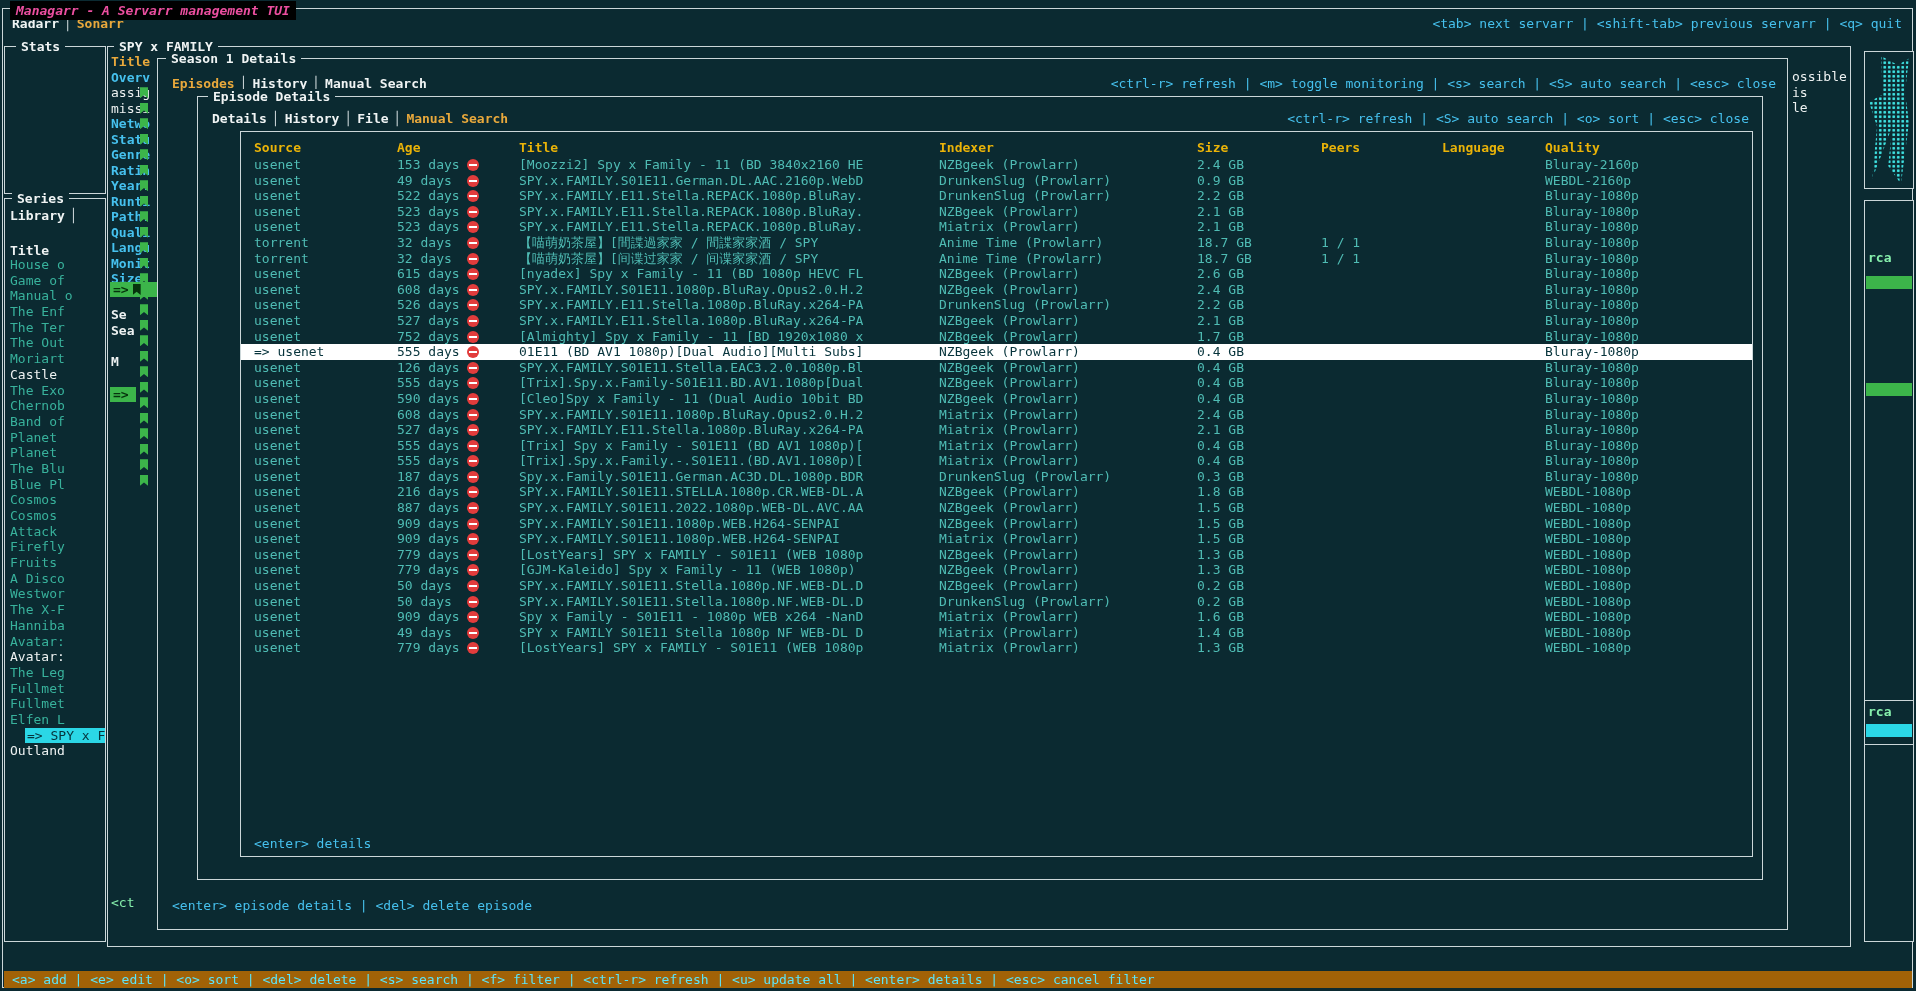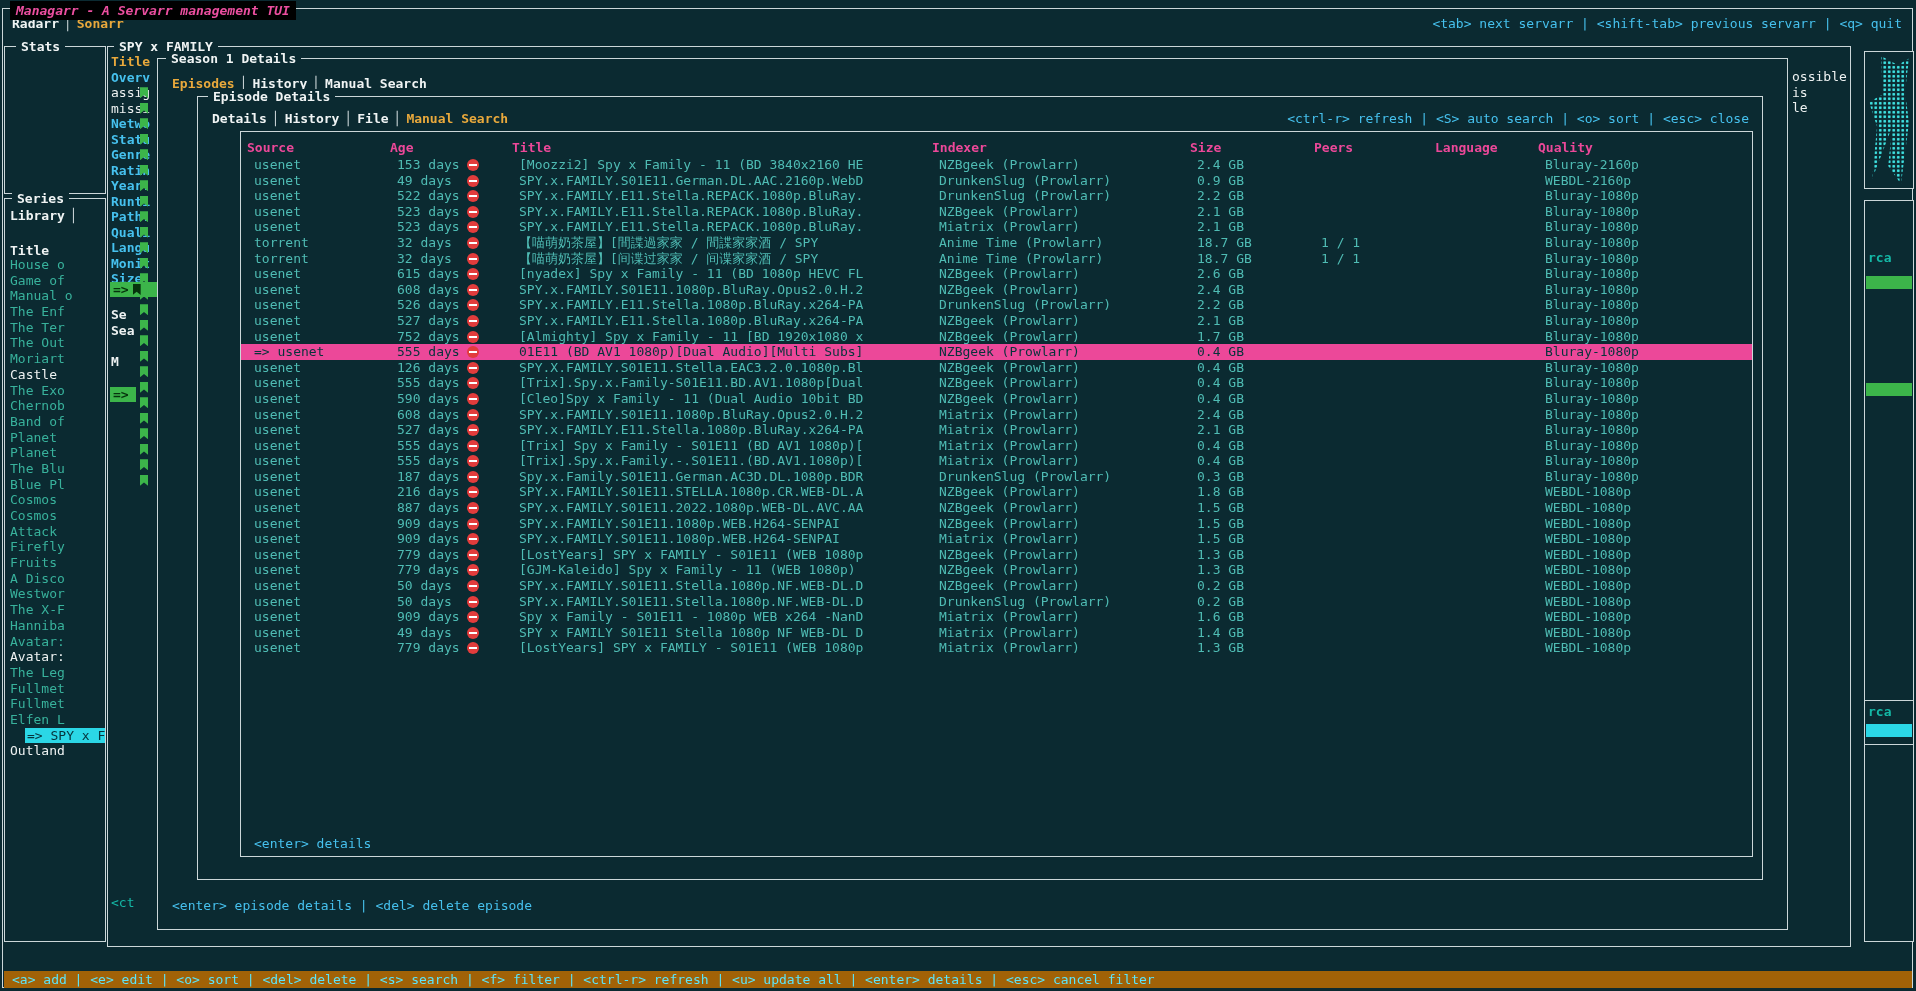--- a/index.html
+++ b/index.html
@@ -2,21 +2,21 @@
 <html><head>
 <meta charset="utf-8">
 <style>
   html,body{margin:0;padding:0;background:#06181e;}
   .screen{position:relative;width:1916px;height:991px;background:#0b2a31;overflow:hidden;
           font-family:"DejaVu Sans Mono",monospace;font-size:13px;color:#eef2f2;}
   .box{position:absolute;border:1px solid #ccd7d9;background:#0b2a31;box-sizing:border-box;}
   .box-title{position:absolute;background:#0b2a31;padding:0 5px;font-weight:bold;color:#f0f4f4;white-space:nowrap;z-index:2;}
   .frag{position:absolute;white-space:nowrap;}
   .b{font-weight:bold;}
-  .c-white{color:#eef2f2;} .c-cyan{color:#14b8a6;}
+  .c-white{color:#eef2f2;} .c-cyan{color:#86efac;}
   .hints{position:absolute;color:#46c1ee;white-space:nowrap;}
   .tab-row{position:absolute;white-space:nowrap;font-weight:bold;}
   .tab-row .sep{color:#ccd7d9;font-weight:normal;padding:0 5px;}
   .tab.gold{color:#e9a93c;} .tab.white{color:#f0f4f4;}
   .app-frame{position:absolute;left:2px;top:8px;width:1911px;height:980px;border:1px solid #ccd7d9;box-sizing:border-box;}
   .app-title{position:absolute;left:10px;top:1px;color:#ec4fa0;font-weight:bold;font-style:italic;
              background:#000000;padding:2px 6px;white-space:nowrap;z-index:3;}
   .top-hints{right:14px;top:16px;}
   .stats-lines{position:absolute;left:5px;top:56px;width:100px;}
   .stat-line{height:19.3px;line-height:19.3px;font-weight:bold;padding-left:4px;white-space:nowrap;overflow:hidden;}
@@ -34,24 +34,24 @@
   .tag-icon.dark{background:#06330d;}
   .chip{position:absolute;background:#3cb54a;color:#06330d;font-weight:bold;height:15px;line-height:15px;
         display:flex;align-items:center;gap:4px;padding:0 3px;box-sizing:border-box;}
   .bar{position:absolute;left:1866px;width:46px;height:13px;}
   .bar.green{background:#3cb54a;} .bar.cyanbg{background:#2bd7e6;}
   .hline{position:absolute;left:1864px;width:50px;height:0;border-top:1px solid #ccd7d9;}
   .dot-art{position:absolute;inset:4px;
            background-image:radial-gradient(#3fe3e3 1.2px,transparent 1.5px);background-size:4.5px 4.5px;
            clip-path:polygon(30% 0,72% 7%,100% 2%,90% 28%,100% 52%,80% 100%,48% 86%,58% 55%,8% 96%,20% 55%,0 36%,34% 30%);}
   .ms-header,.ms-row{display:flex;padding-left:13px;white-space:nowrap;box-sizing:border-box;}
-  .ms-header{position:absolute;left:234px;top:139px;width:1511px;font-weight:bold;color:#ec4899;height:17px;line-height:17px;}
+  .ms-header{position:absolute;left:241px;top:139px;width:1511px;font-weight:bold;color:#eab308;height:17px;line-height:17px;}
   .ms-rows{position:absolute;left:241px;top:157px;width:1511px;}
   .ms-row{height:15.6px;line-height:15.6px;color:#4fbcb4;}
-  .ms-row.sel{background:#ec4899;color:#06333b;}
+  .ms-row.sel{background:#ffffff;color:#06333b;}
   .ms-header span,.ms-row span{overflow:hidden;flex-shrink:0;display:block;}
   .c-source{width:143px;} .c-age{width:70px;} .c-reject{width:52px;} .c-title{width:420px;}
   .c-indexer{width:258px;} .c-size{width:124px;} .c-peers{width:121px;} .c-language{width:103px;} .c-quality{flex:1 1 auto;}
   .reject-icon{display:inline-block;width:12px;height:12px;border-radius:50%;background:#e23c3c;position:relative;top:2px;}
   .reject-icon::after{content:"";position:absolute;left:2px;top:5px;width:8px;height:2px;background:#ffffff;}
   .bottom-bar{position:absolute;left:4px;top:971px;width:1908px;height:17px;background:#a16207;color:#5ce4fa;
               line-height:17px;padding-left:8px;white-space:nowrap;box-sizing:border-box;}
 </style>
 </head>
 <body>
@@ -226,20 +226,21 @@
   <div class="frag c-white b" style="left:111px;top:323px">Sea</div>
   <div class="frag c-white b" style="left:111px;top:354px">M</div>
   <div class="frag c-cyan" style="left:111px;top:895px">&lt;ct</div>
   <div class="frag c-white" style="left:1792px;top:69px">ossible</div>
   <div class="frag c-white" style="left:1792px;top:85px">is</div>
   <div class="frag c-white" style="left:1792px;top:100px">le</div>
 
   <div class="box" style="left:157px;top:58px;width:1631px;height:872px"></div>
   <div class="box-title" style="left:166px;top:51px">Season 1 Details</div>
   <div class="tab-row" style="left:172px;top:76px"><span class="tab gold">Episodes</span><span class="sep">│</span><span class="tab white">History</span><span class="sep">│</span><span class="tab white">Manual Search</span></div>
+  <div class="hints" style="right:140px;top:76px">&lt;ctrl-r&gt; refresh | &lt;m&gt; toggle monitoring | &lt;s&gt; search | &lt;S&gt; auto search | &lt;esc&gt; close</div>
   <div class="hints" style="left:172px;top:898px">&lt;enter&gt; episode details | &lt;del&gt; delete episode</div>
 
   <div class="box" style="left:197px;top:96px;width:1566px;height:784px"></div>
   <div class="box-title" style="left:208px;top:89px">Episode Details</div>
   <div class="tab-row" style="left:212px;top:111px"><span class="tab white">Details</span><span class="sep">│</span><span class="tab white">History</span><span class="sep">│</span><span class="tab white">File</span><span class="sep">│</span><span class="tab gold">Manual Search</span></div>
   <div class="hints" style="right:167px;top:111px">&lt;ctrl-r&gt; refresh | &lt;S&gt; auto search | &lt;o&gt; sort | &lt;esc&gt; close</div>
 
   <div class="box" style="left:240px;top:131px;width:1513px;height:726px"></div>
   <div class="ms-header">
       <span class="c-source">Source</span>

